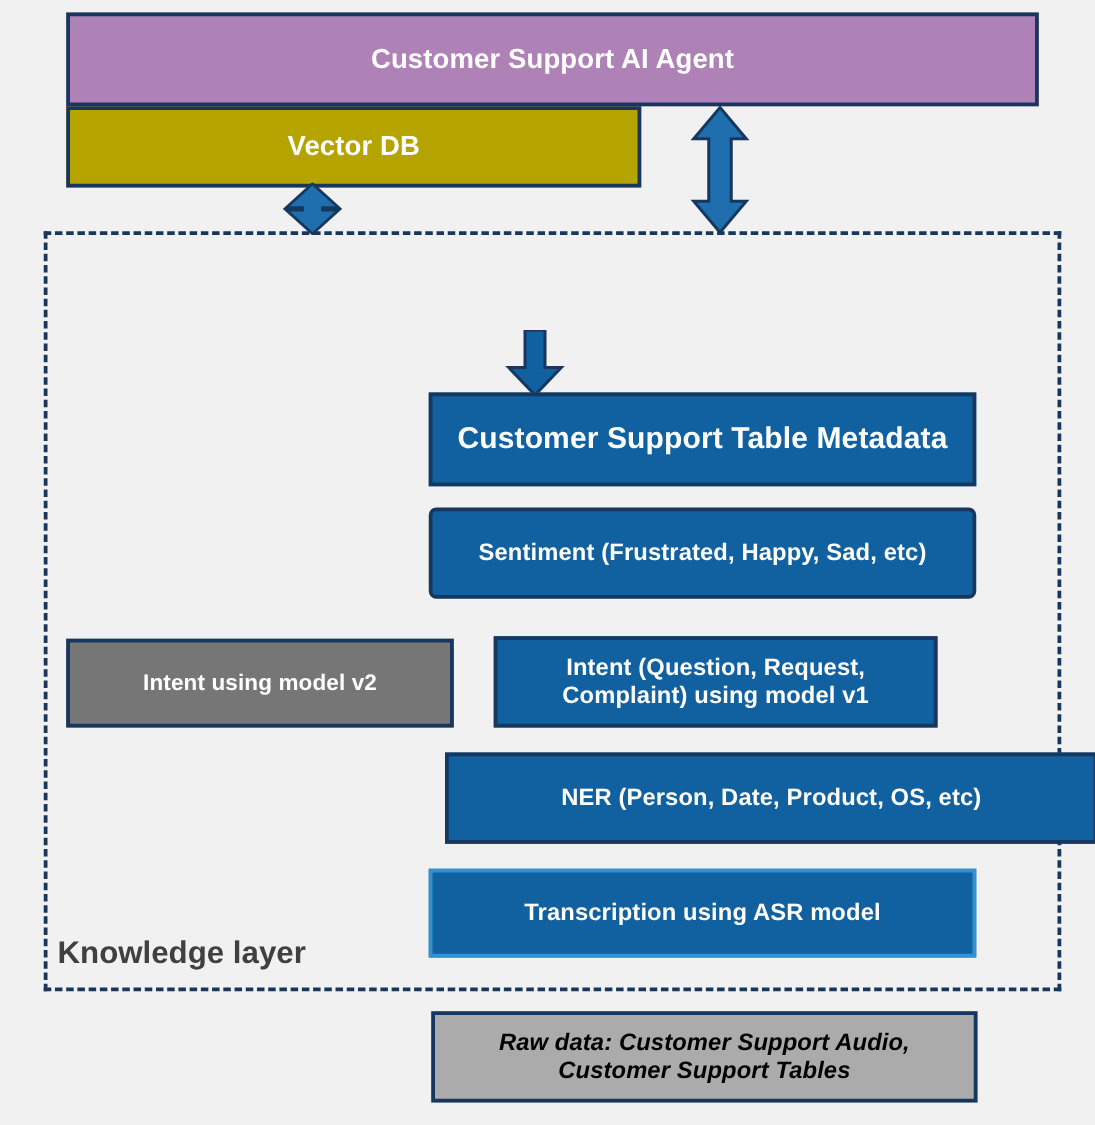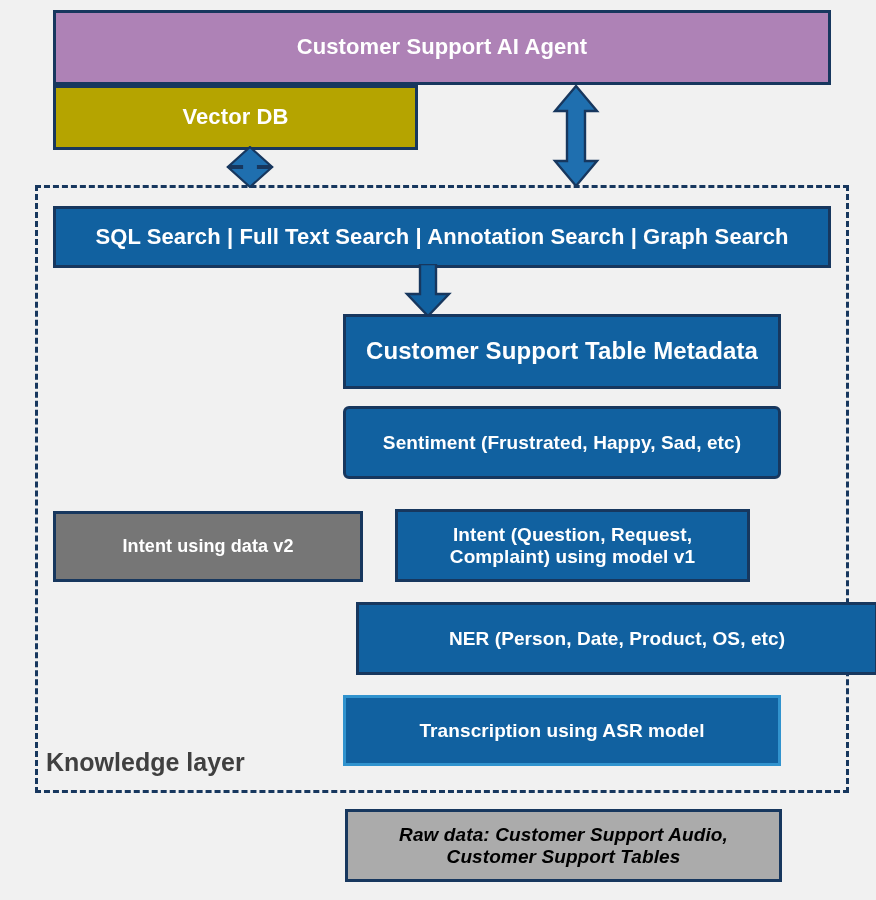--- a/index.html
+++ b/index.html
@@ -49,21 +49,21 @@
   
   #agent-box {
     left: 53px; top: 10px;
     width: 778px; height: 75px;
     background: #AE82B6;
     border-color: #17375E;
     font-size: 22px;
   }
   #vector-db-box {
     left: 53px; top: 85px;
-    width: 365px; height: 65px;
+    width: 460px; height: 65px;
     background: #B5A400;
     border-color: #17375E;
     font-size: 22px;
   }
   #search-box {
     left: 53px; top: 206px;
     width: 778px; height: 62px;
     font-size: 22px;
   }
   #metadata-box {
@@ -163,38 +163,35 @@
     <polygon points="24,1 45,20 32,20 32,22 45,22 24,41 3,22 16,22 16,20 3,20" fill="#1F6FAF" stroke="#17375E" stroke-width="2.2" stroke-linejoin="miter"></polygon>
   </svg>
 
   <svg class="arrow" id="arrow-agent" viewBox="0 0 48 104">
     <polygon points="24,2 45,27 33,27 33,77 45,77 24,102 3,77 15,77 15,27 3,27" fill="#1F6FAF" stroke="#17375E" stroke-width="2.4" stroke-linejoin="miter"></polygon>
   </svg>
 
   <div id="knowledge-layer"></div>
   <div id="knowledge-layer-label">Knowledge layer</div>
 
-  <div class="box" id="search-box">
-    <span class="label">SQL Search | Full Text Search | Annotation Search | Graph Search</span>
-  </div>
 
   <svg class="arrow" id="arrow-search-metadata" viewBox="0 0 48 54">
     <polygon points="16,0 32,0 32,30 45,30 24,52 3,30 16,30" fill="#1161A0" stroke="#17375E" stroke-width="2.4" stroke-linejoin="miter"></polygon>
   </svg>
 
   <div class="box" id="metadata-box">
     <span class="label">Customer Support Table Metadata</span>
   </div>
 
   <div class="box" id="sentiment-box">
     <span class="label">Sentiment (Frustrated, Happy, Sad, etc)</span>
   </div>
 
   <div class="box" id="intent-v2-box">
-    <span class="label">Intent using data v2</span>
+    <span class="label">Intent using model v2</span>
   </div>
 
   <div class="box" id="intent-v1-box">
     <span class="label">Intent (Question, Request, Complaint) using model v1</span>
   </div>
 
   <div class="box" id="ner-box">
     <span class="label">NER (Person, Date, Product, OS, etc)</span>
   </div>
 

